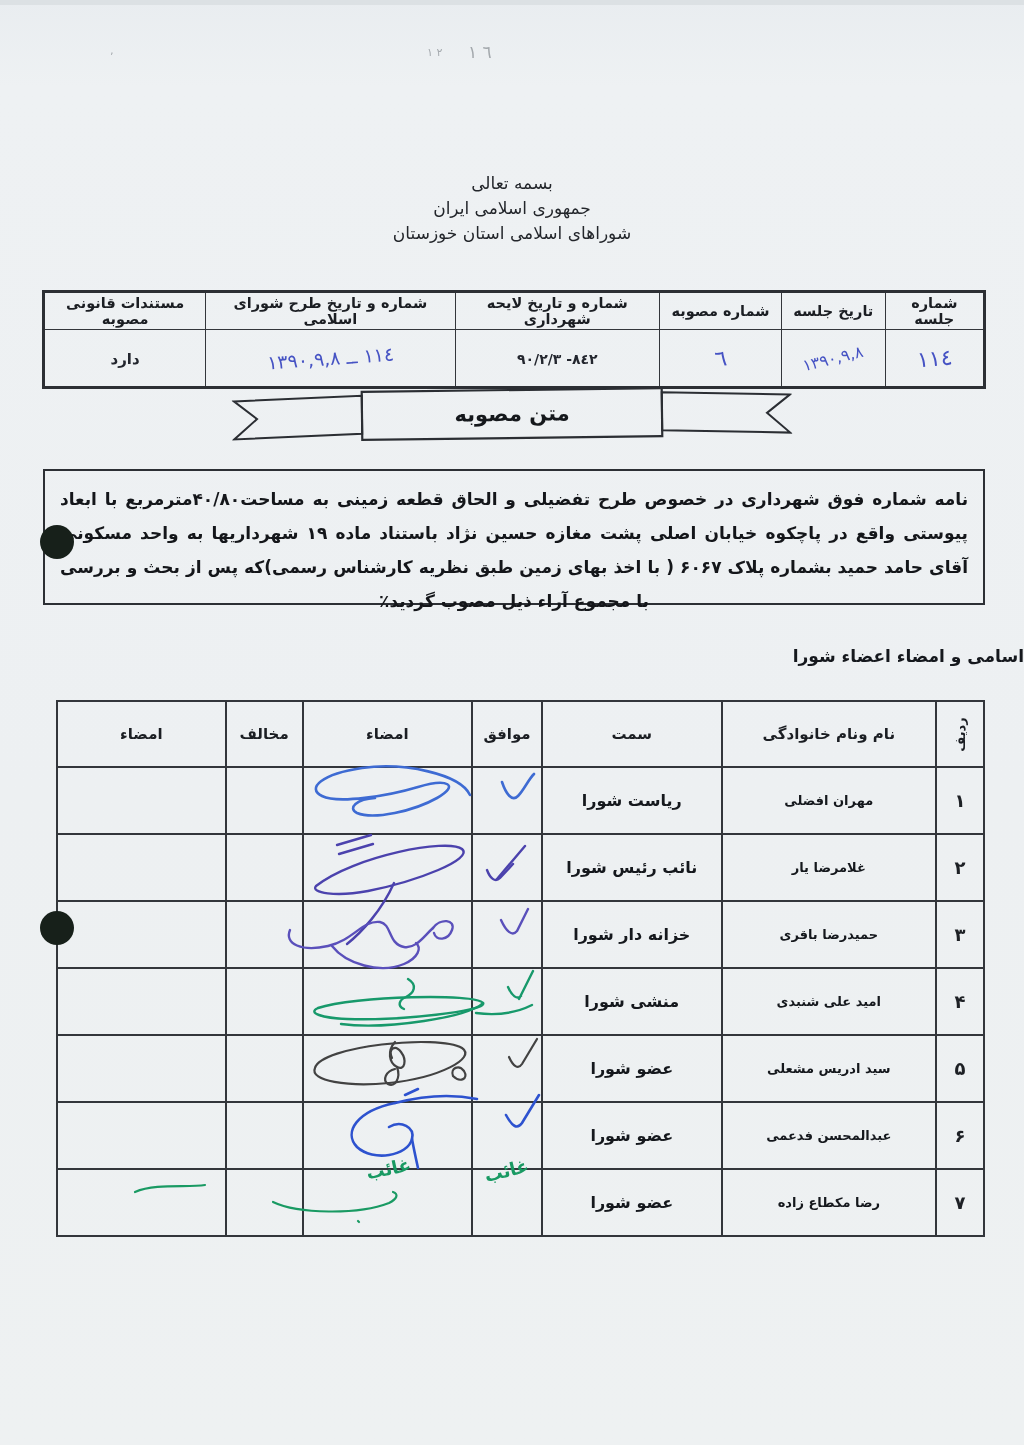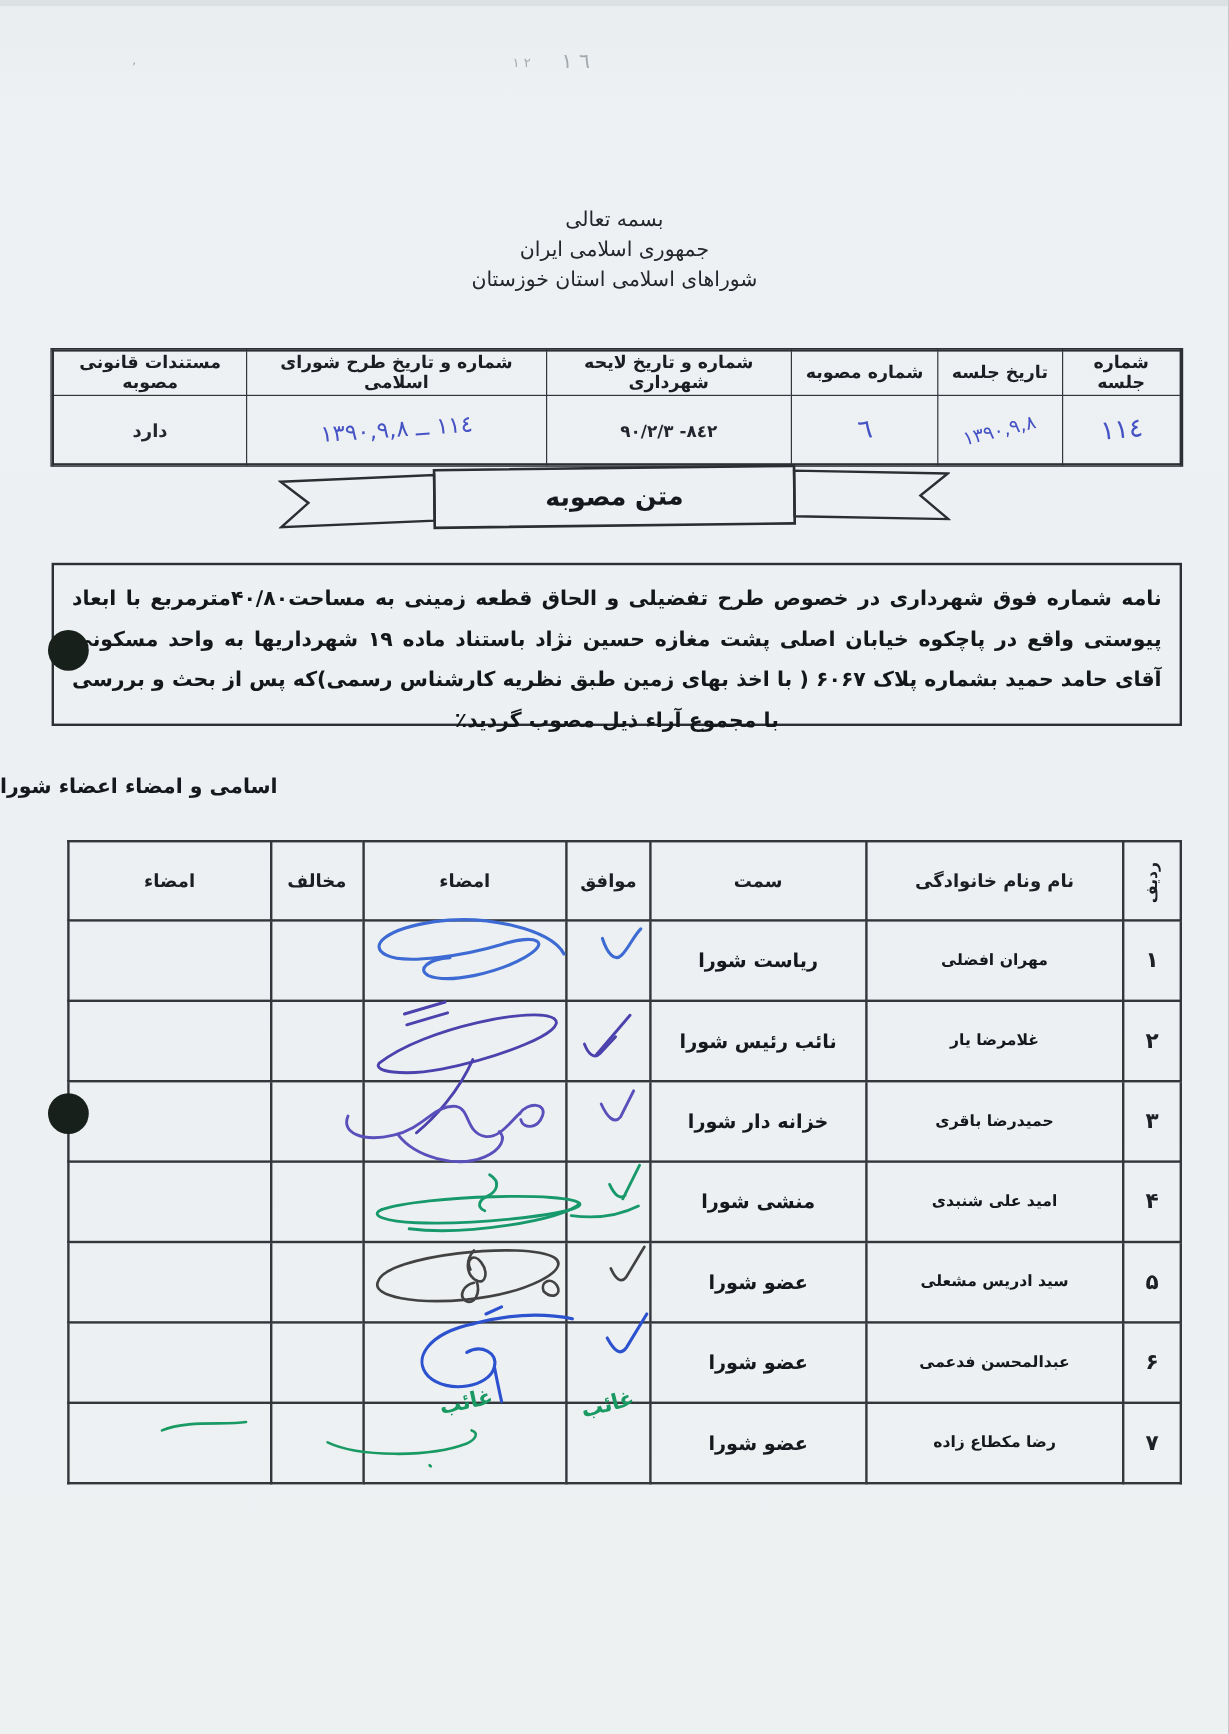--- a/index.html
+++ b/index.html
@@ -35,21 +35,21 @@
   
   .resolution-box{
     position:absolute;top:469px;left:43px;width:942px;height:136px;
     border:2px solid #2c2f34;box-sizing:border-box;
     padding:11px 15px 6px 15px;
     font-size:17px;font-weight:bold;color:#14161a;
     line-height:34px;text-align:justify;text-align-last:center;
   }
   .hole-punch{position:absolute;width:34px;height:34px;border-radius:50%;background:#17201a;z-index:6;}
   
-  .members-title{position:absolute;top:646px;left:0;width:100%;text-align:left;font-size:17px;font-weight:bold;color:#15181d;}
+  .members-title{position:absolute;top:646px;left:0;width:100%;text-align:right;font-size:17px;font-weight:bold;color:#15181d;}
   .members-table{position:absolute;top:700px;left:56px;width:929px;direction:rtl;border:2.4px solid #2c2f34;}
   .members-table th{border:2px solid #33363b;font-weight:bold;font-size:15px;height:62px;color:#1b1e23;}
   .members-table td{border:2px solid #33363b;height:63px;text-align:center;vertical-align:middle;}
   .row-no{font-size:18px;font-weight:bold;}
   .member-name{font-size:13px;font-weight:bold;color:#15181d;}
   .member-pos{font-size:16px;font-weight:bold;color:#15181d;}
   .vertical-label{display:inline-block;transform:rotate(-90deg);font-size:13px;white-space:nowrap;}
   
   .ink-layer{position:absolute;left:56px;top:700px;width:929px;height:530px;z-index:4;pointer-events:none;}
   .absent-word{position:absolute;z-index:5;color:#199a63;font-size:18px;font-weight:bold;}

